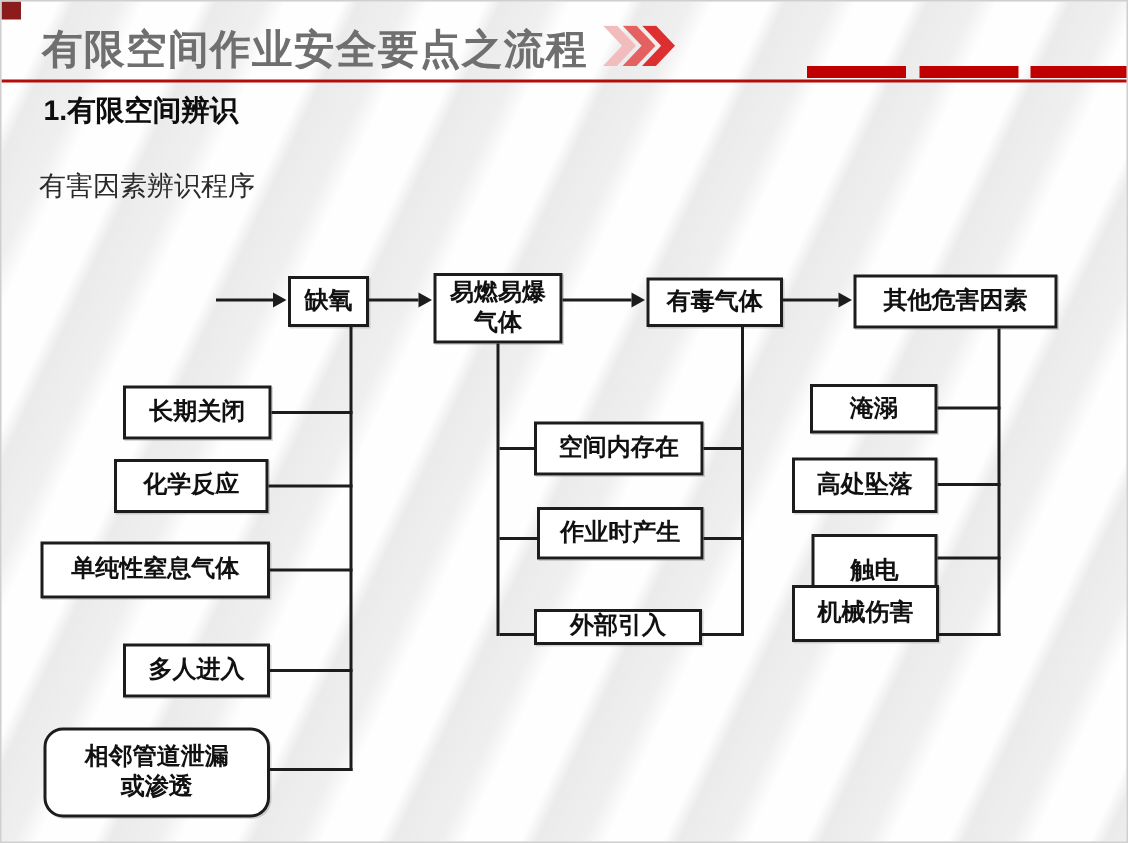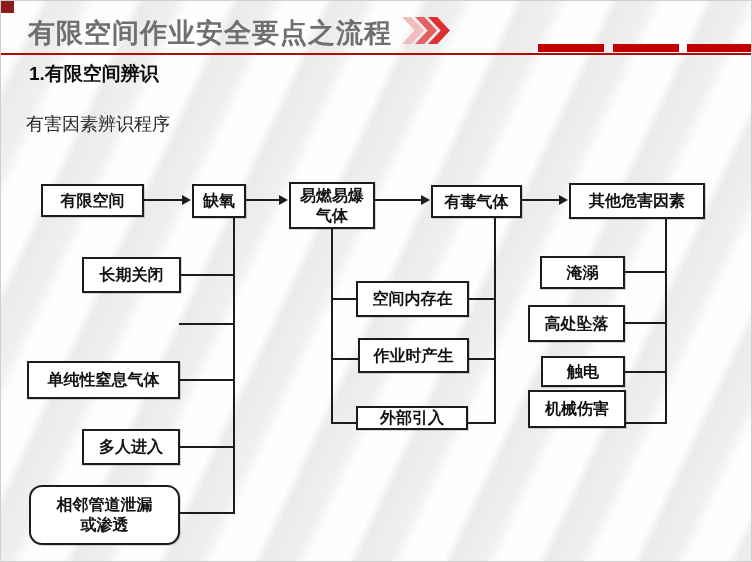--- a/index.html
+++ b/index.html
@@ -73,34 +73,34 @@
     <span class="chev chev3"></span>
   </div>
   <div class="accent-bar bar1"></div>
   <div class="accent-bar bar2"></div>
   <div class="accent-bar bar3"></div>
   <div class="header-divider"></div>
 
   <div class="section-heading">1.有限空间辨识</div>
   <div class="section-subheading">有害因素辨识程序</div>
 
-  <div class="node" style="left:40px;top:183px;width:103px;height:33px;">有限空间</div>
   <div class="node" style="left:191px;top:183px;width:54px;height:34px;">缺氧</div>
   <div class="node" style="left:288px;top:181px;width:86px;height:47px;">易燃易爆
 气体</div>
   <div class="node" style="left:430px;top:184px;width:91px;height:33px;">有毒气体</div>
   <div class="node" style="left:568px;top:182px;width:136px;height:36px;">其他危害因素</div>
 
   <div class="arrow" style="left:143px;top:198px;width:38px;"></div>
   <div class="arrow" style="left:245px;top:198px;width:33px;"></div>
   <div class="arrow" style="left:374px;top:198px;width:46px;"></div>
   <div class="arrow" style="left:521px;top:198px;width:37px;"></div>
 
   <div class="vline" style="left:232px;top:217px;height:296px;"></div>
   <div class="node" style="left:81px;top:256px;width:99px;height:36px;">长期关闭</div>
+  <div class="node" style="left:75px;top:305px;width:103px;height:36px;">化学反应</div>
   <div class="node" style="left:26px;top:360px;width:153px;height:38px;">单纯性窒息气体</div>
   <div class="node" style="left:81px;top:428px;width:98px;height:36px;">多人进入</div>
   <div class="node" style="left:28px;top:484px;width:151px;height:60px;border-radius:13px;">相邻管道泄漏
 或渗透</div>
   <div class="hline" style="left:180px;top:273px;width:54px;"></div>
   <div class="hline" style="left:178px;top:322px;width:56px;"></div>
   <div class="hline" style="left:179px;top:378px;width:55px;"></div>
   <div class="hline" style="left:179px;top:445px;width:55px;"></div>
   <div class="hline" style="left:179px;top:511px;width:55px;"></div>
 
@@ -112,20 +112,20 @@
   <div class="hline" style="left:332px;top:297px;width:23px;"></div>
   <div class="hline" style="left:468px;top:297px;width:25px;"></div>
   <div class="hline" style="left:332px;top:357px;width:25px;"></div>
   <div class="hline" style="left:468px;top:357px;width:25px;"></div>
   <div class="hline" style="left:332px;top:421px;width:23px;"></div>
   <div class="hline" style="left:467px;top:421px;width:26px;"></div>
 
   <div class="vline" style="left:664px;top:218px;height:205px;"></div>
   <div class="node" style="left:539px;top:255px;width:85px;height:33px;">淹溺</div>
   <div class="node" style="left:527px;top:304px;width:97px;height:37px;">高处坠落</div>
-  <div class="node" style="left:540px;top:355px;width:84px;height:31px;">触电</div>
+  <div class="node" style="left:540px;top:355px;width:84px;height:49px;">触电</div>
   <div class="node" style="left:527px;top:389px;width:98px;height:38px;">机械伤害</div>
   <div class="hline" style="left:624px;top:270px;width:42px;"></div>
   <div class="hline" style="left:624px;top:321px;width:42px;"></div>
   <div class="hline" style="left:624px;top:370px;width:42px;"></div>
   <div class="hline" style="left:625px;top:421px;width:41px;"></div>
 
 </div>
 
 </body></html>

